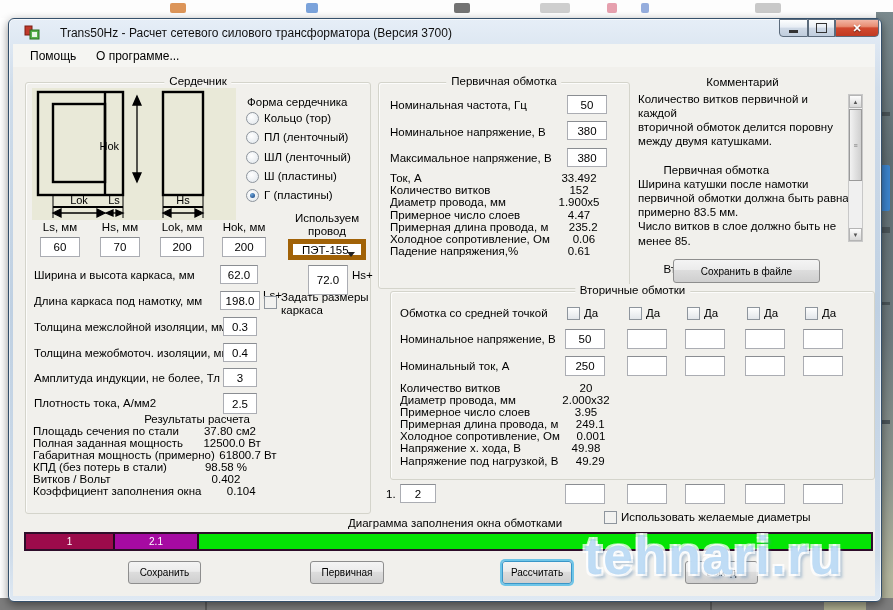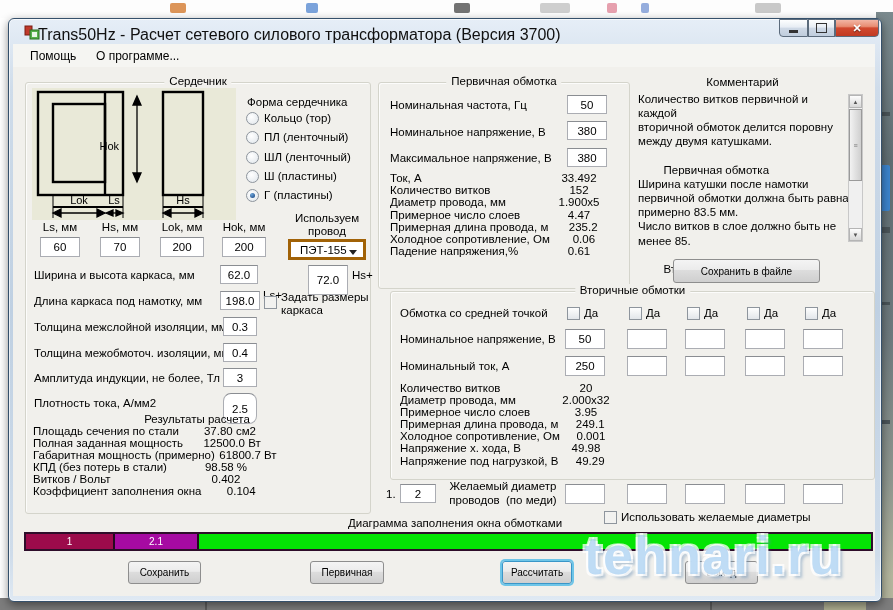--- a/index.html
+++ b/index.html
@@ -15,21 +15,21 @@
     background:linear-gradient(180deg,#7b8a8e 0%,#5f6d72 25%,#6d797d 55%,#8e968e 80%,#b2b49c 96%);}
   .bg-right .thumb{position:absolute;left:3px;top:153px;width:11px;height:46px;background:#3b83cc;border-radius:2px;}
   .bg-right .mark{position:absolute;left:2px;width:12px;background:#4a5458;}
   .bg-bottom{left:0;top:598px;width:893px;height:12px;background:#7d7d7d;}
   .bg-bottom .tick{position:absolute;top:0;width:2px;height:12px;background:#5d5d5d;}
   .bg-bottom .patch{position:absolute;top:0;left:824px;width:42px;height:12px;background:#aeae90;}
   
   .win{left:8px;top:18px;width:872px;height:582px;border:1px solid #35506b;border-radius:6px;
     background:linear-gradient(180deg,#e6eef7 0%,#cfdcea 12%,#bfd0e2 50%,#cfdcea 92%,#dfe9f3 100%);
     box-shadow:inset 0 0 0 1px rgba(255,255,255,.65), 0 3px 10px rgba(0,0,0,.45);}
-  .titlebar-text{left:38px;top:26px;font-size:16px;color:#101010;}
+  .titlebar-text{left:60px;top:26px;font-size:12px;color:#101010;}
   .app-icon{left:24px;top:24px;width:17px;height:17px;}
   .winbtn{position:absolute;top:19px;height:18px;box-sizing:border-box;border:1px solid #5b6b7c;
     background:linear-gradient(180deg,#fdfefe 0%,#e7edf4 45%,#cfd9e6 50%,#c0cddd 100%);
     display:flex;align-items:center;justify-content:center;}
   .winbtn.min{left:779px;width:29px;border-radius:0 0 0 4px;}
   .winbtn.max{left:808px;width:27px;}
   .winbtn.close{left:835px;width:44px;border-radius:0 0 4px 0;
     background:linear-gradient(180deg,#f2b5a4 0%,#e88d73 40%,#d1492f 50%,#c13a22 100%);}
   .glyph-min{width:9px;height:3px;background:#333;margin-top:7px;}
   .glyph-max{width:9px;height:8px;border:1px solid #333;}
@@ -44,21 +44,21 @@
     background:#f1f0ec;padding:0 5px;white-space:nowrap;}
   
   .inp{position:absolute;box-sizing:border-box;height:20px;background:#fff;border:1px solid #abadb3;
     border-top-color:#8a8d92;font-family:"Liberation Sans",sans-serif;font-size:11.5px;text-align:center;padding:0 1px;}
   .chk{position:absolute;width:13px;height:13px;box-sizing:border-box;border:1px solid #8e959d;
     background:linear-gradient(180deg,#fefefe,#e2e6ea);}
   .radio{position:absolute;width:13px;height:13px;box-sizing:border-box;border:1px solid #8e959d;border-radius:50%;
     background:radial-gradient(circle at 40% 35%,#ffffff,#dfe5ea);}
   .radio.selected::after{content:"";position:absolute;left:3px;top:3px;width:5px;height:5px;border-radius:50%;
     background:radial-gradient(circle at 35% 30%,#6aa3d8,#16407c);}
-  .ddl{position:absolute;box-sizing:border-box;height:21px;background:#fff;border:3px solid #a16207;
+  .ddl{position:absolute;box-sizing:border-box;height:21px;background:#fff;border:5px solid #a16207;
     display:flex;align-items:center;padding-left:9px;}
   .ddl .arrow{position:absolute;right:6px;top:8px;width:0;height:0;
     border-left:4px solid transparent;border-right:4px solid transparent;border-top:5px solid #222;}
   .btn{position:absolute;box-sizing:border-box;border:1px solid #8e8e8e;border-radius:3px;
     background:linear-gradient(180deg,#f4f4f4 0%,#ebebeb 45%,#dddddd 46%,#cfcfcf 100%);
     font-family:"Liberation Sans",sans-serif;font-size:10px;display:flex;align-items:center;justify-content:center;}
   .btn.default{border:1px solid #3a96c8;box-shadow:0 0 0 2px #6ec5e8;}
   
   .rlist{position:absolute;}
   .rrow{display:flex;}
@@ -222,21 +222,21 @@
   <div class="abs pl" style="left:281px;top:291px;line-height:13px;">Задать размеры
 каркаса</div>
 
   <div class="abs nw" style="left:34px;top:321px;">Толщина межслойной изоляции, мм</div>
   <input class="inp" style="left: 223px; top: 317px; width: 34px; height: 19px;" value="0.3">
   <div class="abs nw" style="left:34px;top:347px;">Толщина межобмоточ. изоляции, мм</div>
   <input class="inp" style="left: 223px; top: 343px; width: 34px; height: 19px;" value="0.4">
   <div class="abs nw" style="left:34px;top:372px;">Амплитуда индукции, не более, Тл</div>
   <input class="inp" style="left: 223px; top: 368px; width: 34px; height: 19px;" value="3">
   <div class="abs nw" style="left:34px;top:397px;">Плотность тока, А/мм2</div>
-  <input class="inp" style="left: 223px; top: 393px; width: 34px; height: 31px; border-radius: 8px;" value="2.5">
+  <input class="inp" style="left: 223px; top: 393px; width: 34px; height: 21px;" value="2.5">
 
   <div class="abs ctr" style="left:25px;top:413px;width:344px;">Результаты расчета</div>
   <div class="rlist" style="left:33px;top:426px;width:248px;line-height:11.9px;">
     <div class="rrow">
         <span class="rl">Площадь сечения по стали</span>
         <span class="rv" style="width:110px;">37.80 см2</span>
       </div>
     <div class="rrow">
         <span class="rl">Полная заданная мощность</span>
         <span class="rv" style="width:110px;">12500.0 Вт</span>
@@ -374,22 +374,20 @@
         <span class="rv" style="width:72px;">49.98</span>
       </div>
     <div class="rrow">
         <span class="rl">Напряжение под нагрузкой, В</span>
         <span class="rv" style="width:72px;">49.29</span>
       </div>
   </div>
 
   <div class="abs nw" style="left:386px;top:488px;">1.</div>
   <input class="inp" style="left: 400px; top: 484px; width: 36px; height: 19px;" value="2">
-  <div class="abs ctr pw" style="left:443px;top:480px;width:120px;line-height:13.5px;">Желаемый диаметр
-проводов  (по меди)</div>
   <input class="inp" style="left: 565px; top: 484px; width: 40px;" value="">
   <input class="inp" style="left: 627px; top: 484px; width: 40px;" value="">
   <input class="inp" style="left: 685px; top: 484px; width: 40px;" value="">
   <input class="inp" style="left: 745px; top: 484px; width: 40px;" value="">
   <input class="inp" style="left: 803px; top: 484px; width: 40px;" value="">
   <div class="chk" style="left:604px;top:511px;background:#f2f2f0;"></div>
   <div class="abs ctr nw" style="left:330px;top:517px;width:250px;">Диаграмма заполнения окна обмотками</div>
 
   <div class="abs nw" style="left:621px;top:511px;">Использовать желаемые диаметры</div>
   <div class="fillbar">

